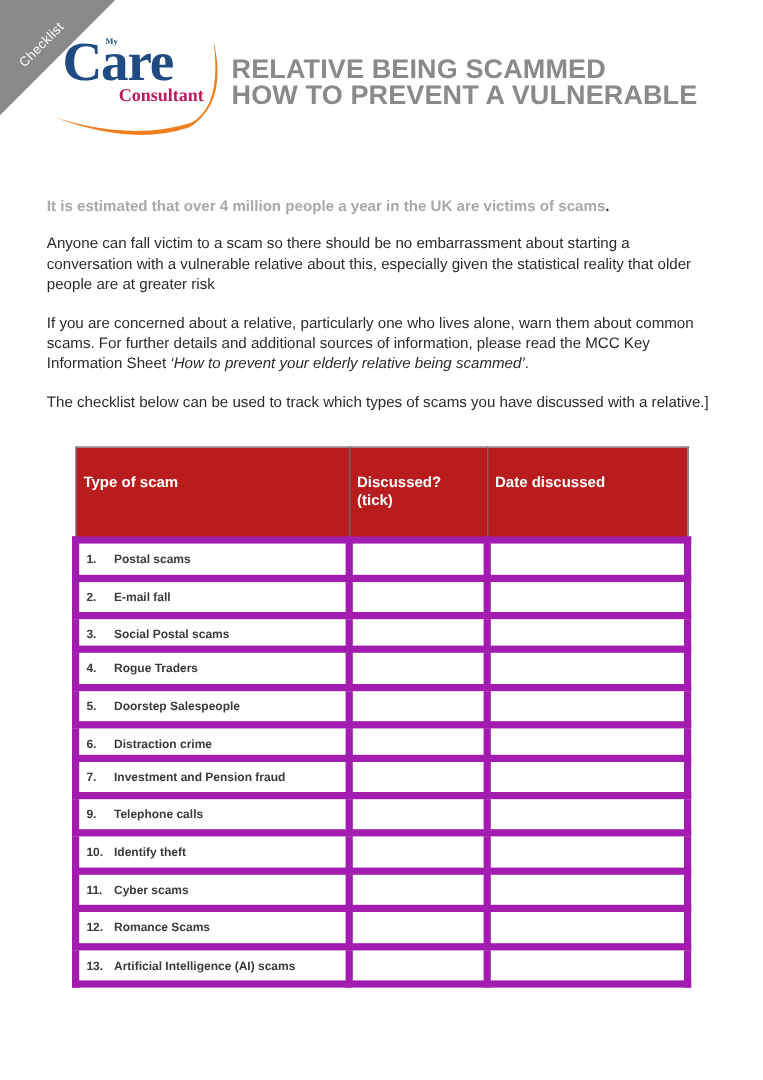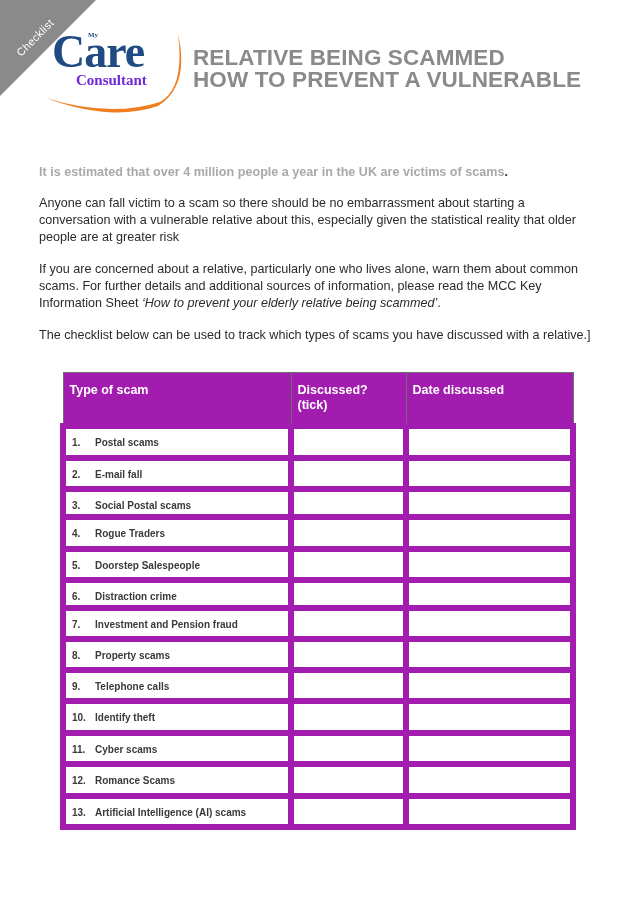--- a/index.html
+++ b/index.html
@@ -3,32 +3,32 @@
 <meta charset="utf-8">
 <style>
   html, body { margin: 0; padding: 0; background: #ffffff; }
   body { width: 636px; height: 900px; position: relative; overflow: hidden; font-family: "Liberation Sans", sans-serif; }
   .corner { position: absolute; left: 0; top: 0; width: 0; height: 0; border-top: 96px solid #8a8a8a; border-right: 96px solid transparent; }
   .corner-label { position: absolute; left: 4px; top: 18px; color: #ffffff; font-size: 11px; transform: rotate(-45deg); transform-origin: left top; letter-spacing: 0.3px; }
   .corner-label { left: 14px; top: 50px; }
   .logo { position: absolute; left: 40px; top: 26px; width: 150px; height: 90px; }
   .logo-my { position: absolute; left: 48px; top: 5px; font-family: "Liberation Serif", serif; font-weight: bold; font-size: 7px; color: #1f4b82; }
   .logo-care { position: absolute; left: 12px; top: 3px; font-family: "Liberation Serif", serif; font-weight: bold; font-size: 46px; color: #1f4b82; letter-spacing: -1px; line-height: 46px; }
-  .logo-consultant { position: absolute; left: 36px; top: 46px; font-family: "Liberation Serif", serif; font-weight: bold; font-size: 15px; color: #6d28d9; }
+  .logo-consultant { position: absolute; left: 59px; top: 46px; font-family: "Liberation Serif", serif; font-weight: bold; font-size: 15px; color: #be185d; }
   .logo svg { position: absolute; left: 0; top: 0; }
   .title { position: absolute; left: 193px; top: 47px; color: #8a8a8a; font-weight: bold; font-size: 22.5px; line-height: 22px; letter-spacing: 0.1px; }
   .lead { position: absolute; left: 39px; top: 165px; width: 580px; color: #a9a9a9; font-weight: bold; font-size: 12.6px; }
   .lead .dot { color: #333; }
   .para { position: absolute; left: 39px; width: 560px; color: #2b2b2b; font-size: 12.6px; line-height: 17px; }
   .p1 { top: 195px; }
   .p2 { top: 261px; }
   .p3 { top: 327px; }
   .para em { font-style: italic; }
   table.checklist { position: absolute; left: 60px; top: 372px; border-collapse: collapse; width: 516px; }
-  table.checklist th { background: #a21caf; color: #ffffff; text-align: left; vertical-align: top; font-size: 12.5px; font-weight: bold; padding: 10px 6px; height: 28px; border: 1px solid #6e6e6e; line-height: 15px; }
+  table.checklist th { background: #b91c1c; color: #ffffff; text-align: left; vertical-align: top; font-size: 12.5px; font-weight: bold; padding: 22px 6px; height: 28px; border: 1px solid #6e6e6e; line-height: 15px; }
   table.checklist td { border: 6px solid #a21caf; font-size: 10px; font-weight: bold; color: #3a3a3a; padding: 0 6px; vertical-align: top; padding-top: 8px; }
   .c1 { width: 215px; }
   .c2 { width: 102px; }
   .num { display: inline-block; min-width: 19px; }
 </style>
 </head>
 <body>
 
 <div class="corner"></div>
 <div class="corner-label">Checklist</div>
@@ -94,25 +94,20 @@
         <td><span class="num">6.</span><span style="margin-left: 4px;">Distraction crime</span></td>
         <td></td>
         <td></td>
       </tr>
       <tr style="height: 31px;">
         <td><span class="num">7.</span><span style="margin-left: 4px;">Investment and Pension fraud</span></td>
         <td></td>
         <td></td>
       </tr>
       <tr style="height: 31px;">
-        <td><span class="num">8.</span><span style="margin-left: 4px;">Property scams</span></td>
-        <td></td>
-        <td></td>
-      </tr>
-      <tr style="height: 31px;">
         <td><span class="num">9.</span><span style="margin-left: 4px;">Telephone calls</span></td>
         <td></td>
         <td></td>
       </tr>
       <tr style="height: 32px; padding-left: 36px;">
         <td><span class="num">10.</span><span style="margin-left: 4px;">Identify theft</span></td>
         <td></td>
         <td></td>
       </tr>
       <tr style="height: 31px;">

